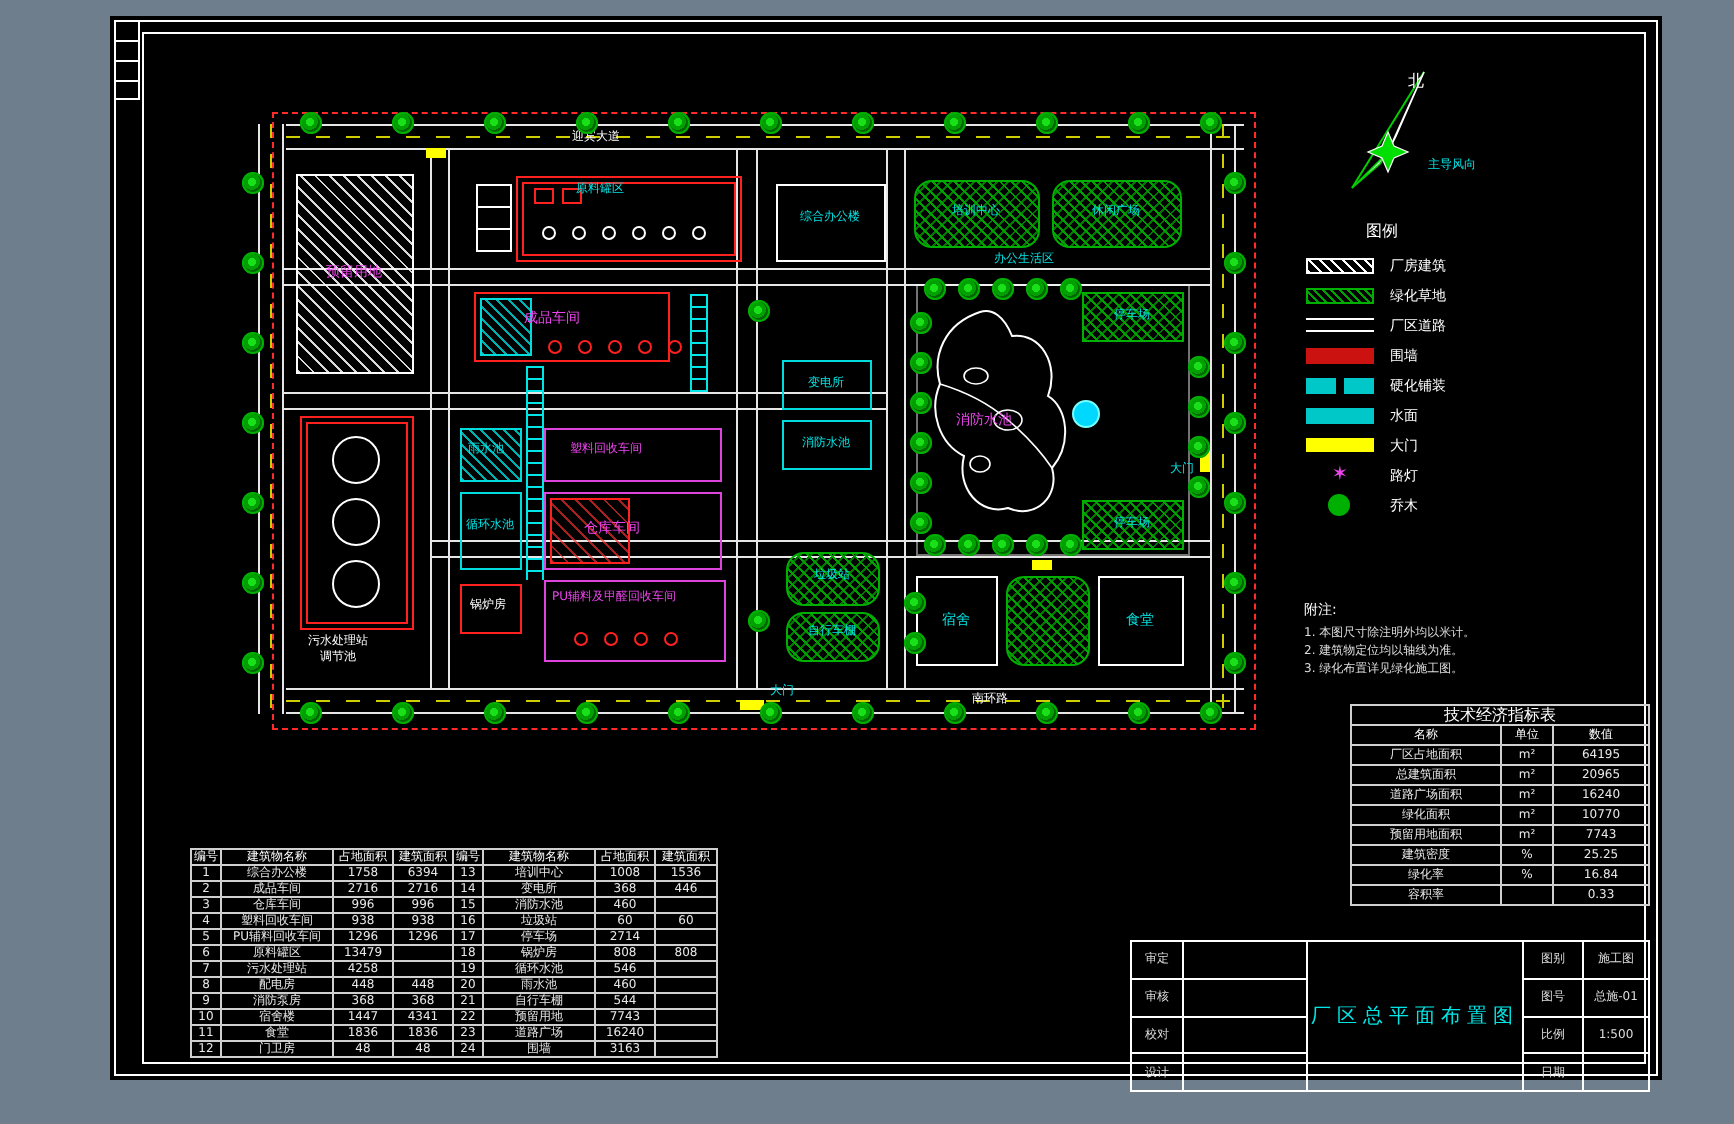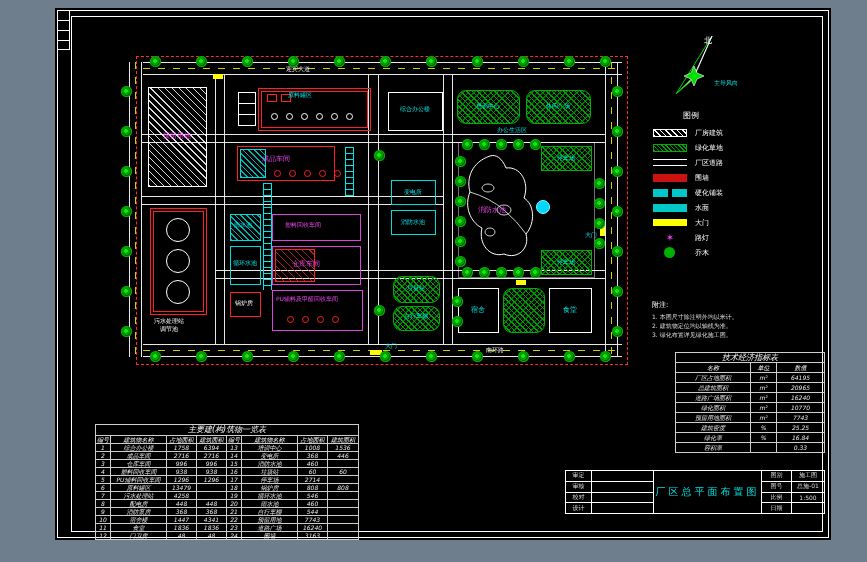--- a/index.html
+++ b/index.html
@@ -53,31 +53,31 @@
   .sw-fill-cyan{background:#00c8c8;}
   .sw-fill-yellow{background:#ffff00;height:7px;}
   .sw-lamp{color:#ee44ee;font-size:10px;line-height:10px;height:10px;text-align:center;}
   .sw-tree{flex:0 0 11px;width:11px;height:11px;border-radius:50%;background:#00b000;margin-left:11px;margin-right:20px;}
   .lg-lb{color:#fff;font-size:7px;}
   
   #notes{position:absolute;left:652px;top:300px;width:172px;color:#fff;}
   #notes .nt{font-size:7px;margin-bottom:2px;}
   #notes .nl{font-size:6px;line-height:9px;color:#ddd;}
   
-  .ctable{position:absolute;font-style:italic;}
+  .ctable{position:absolute;}
   .ctable table{border-collapse:collapse;table-layout:fixed;width:100%;}
   .ctable td{border:1px solid #cfcfcf;color:#e8e8e8;font-size:6px;line-height:7px;height:7px;
              padding:0 1px;text-align:center;white-space:nowrap;overflow:hidden;}
   .ctable td.ttl{font-size:8px;color:#fff;height:10px;line-height:10px;}
   .ctable td.hd{color:#fff;}
   #tech-table{left:675px;top:352px;width:149px;}
   #tech-table td{height:9px;line-height:9px;}
   #building-table{left:95px;top:424px;width:263px;}
   
-  .tb{position:absolute;left:565px;top:470px;width:259px;height:44px;border-collapse:collapse;table-layout:fixed;}
+  .tb{position:absolute;left:565px;top:470px;width:259px;height:76px;border-collapse:collapse;table-layout:fixed;}
   .tb td{border:1px solid #fff;font-size:6px;color:#ddd;text-align:center;padding:0;overflow:hidden;}
   .tb .big{font-size:10px;color:#00e5e5;letter-spacing:3px;}
   svg{position:absolute;overflow:visible;}
 </style>
 </head>
 <body>
 
 <div class="page">
   <div class="canvas"></div>
 
@@ -394,23 +394,20 @@
           <col style="width:56px">
           <col style="width:30px">
           <col style="width:30px">
           <col style="width:15px">
           <col style="width:56px">
           <col style="width:30px">
           <col style="width:31px">
         </colgroup>
         <tbody>
           <tr>
-            <td class="ttl" colspan="8">主要建(构)筑物一览表</td>
-          </tr>
-          <tr>
             <td class="hd">编号</td>
             <td class="hd">建筑物名称</td>
             <td class="hd">占地面积</td>
             <td class="hd">建筑面积</td>
             <td class="hd">编号</td>
             <td class="hd">建筑物名称</td>
             <td class="hd">占地面积</td>
             <td class="hd">建筑面积</td>
           </tr>
           <tr>

